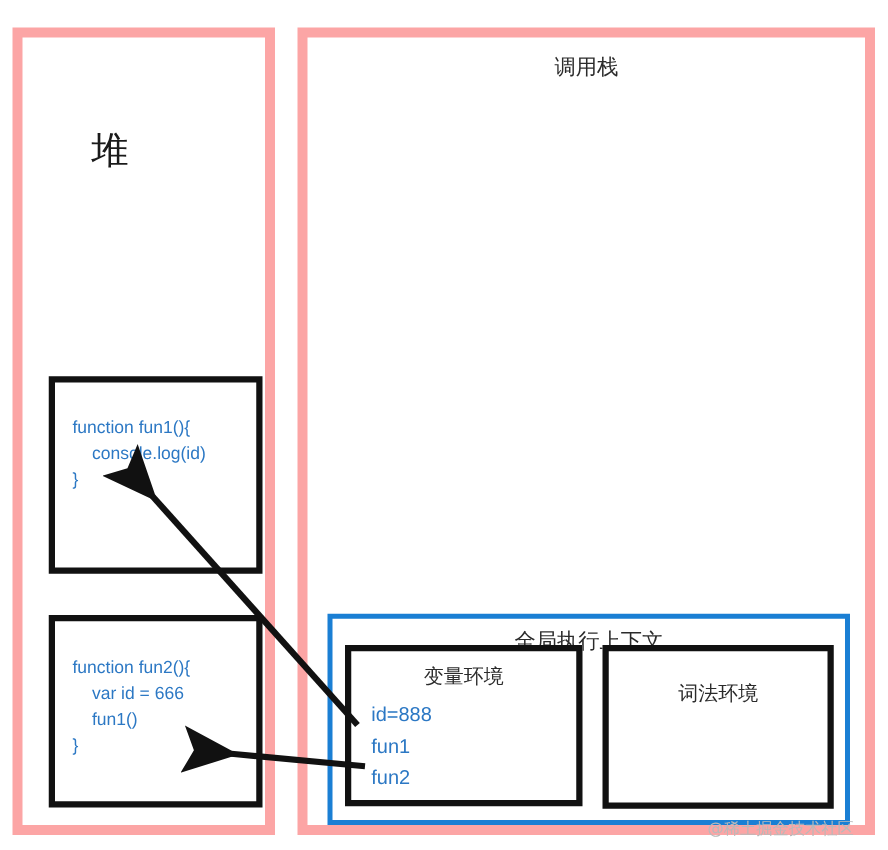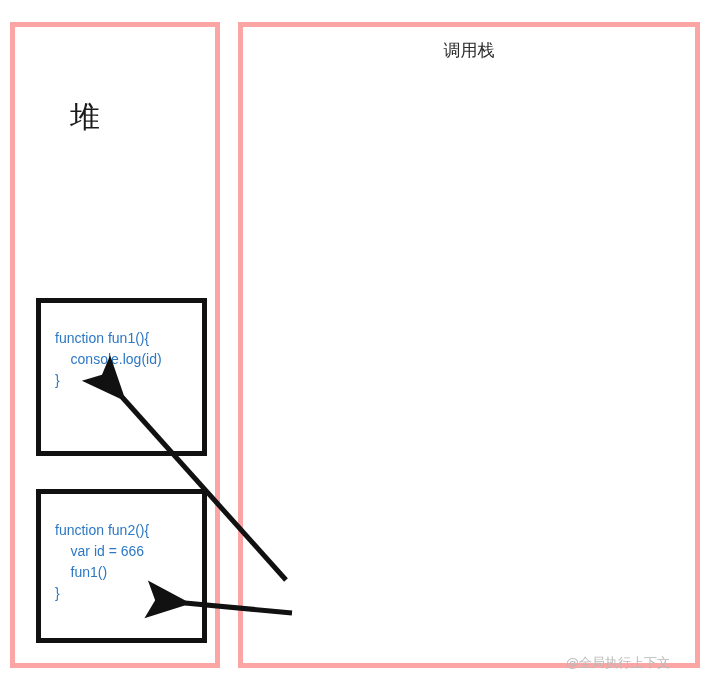--- a/index.html
+++ b/index.html
@@ -9,21 +9,21 @@
     background:#ffffff;
     font-family:"Liberation Sans","DejaVu Sans",sans-serif;
     overflow:hidden;
     position:relative;
   }
   #stage{position:absolute;left:0;top:0;width:710px;height:680px;}
 
   
   .box{position:absolute;box-sizing:border-box;background:transparent;}
 
-  .red-box{border:5px solid #fca5a5;}
+  .red-box{border:8px solid #fca5a5;}
   .blue-box{border:4px solid #1a7fd4;}
   .black-box{border:5px solid #111111;background:#ffffff;}
 
   
   .heap-title{
     position:absolute;
     font-size:30px;color:#1a1a1a;
     letter-spacing:1px;
     font-family:"DejaVu Sans","Liberation Sans",sans-serif;
   }
@@ -94,27 +94,41 @@
       <div class="code" style="left:14px;top:26px;">function fun2(){
     var id = 666
     fun1()
 }</div>
     </div>
   </div>
 
   <div class="box red-box" style="left:238px;top:22px;width:462px;height:646px;">
     <div class="stack-title" style="left:0;top:12px;width:100%;">调用栈</div>
 
+    <div class="box blue-box" style="left:16px;top:461px;width:418px;height:169px;">
+      <div class="gec-title" style="top:6px;">全局执行上下文</div>
+
+      <div class="box black-box" style="left:10px;top:21px;width:190px;height:129px;">
+        <div class="env-title" style="top:10px;">变量环境</div>
+        <div class="varlist" style="left:16px;top:39px;">id=888
+fun1
+fun2</div>
+      </div>
+
+      <div class="box black-box" style="left:216px;top:21px;width:185px;height:131px;">
+        <div class="env-title" style="top:24px;">词法环境</div>
+      </div>
+    </div>
   </div>
 
   <svg id="arrows" viewBox="0 0 710 680">
     <defs>
       <marker id="ah" markerWidth="9" markerHeight="9" refX="1.2" refY="4.2" orient="auto" markerUnits="strokeWidth">
         <path d="M0,4.2 L9,0.4 L7.2,4.2 L9,8 Z" fill="#111111"></path>
       </marker>
     </defs>
     <line id="arrow0" stroke="#111111" stroke-width="5" marker-end="url(#ah)" x1="286" y1="580" x2="122" y2="397"></line>
     <line id="arrow1" stroke="#111111" stroke-width="5" marker-end="url(#ah)" x1="292" y1="613" x2="185" y2="603"></line>
   </svg>
 
-  <div class="watermark" style="left:566px;top:654px;">@全局执行上下文</div>
+  <div class="watermark" style="left:566px;top:654px;">@稀土掘金技术社区</div>
 
 </div>
 
 </body></html>

